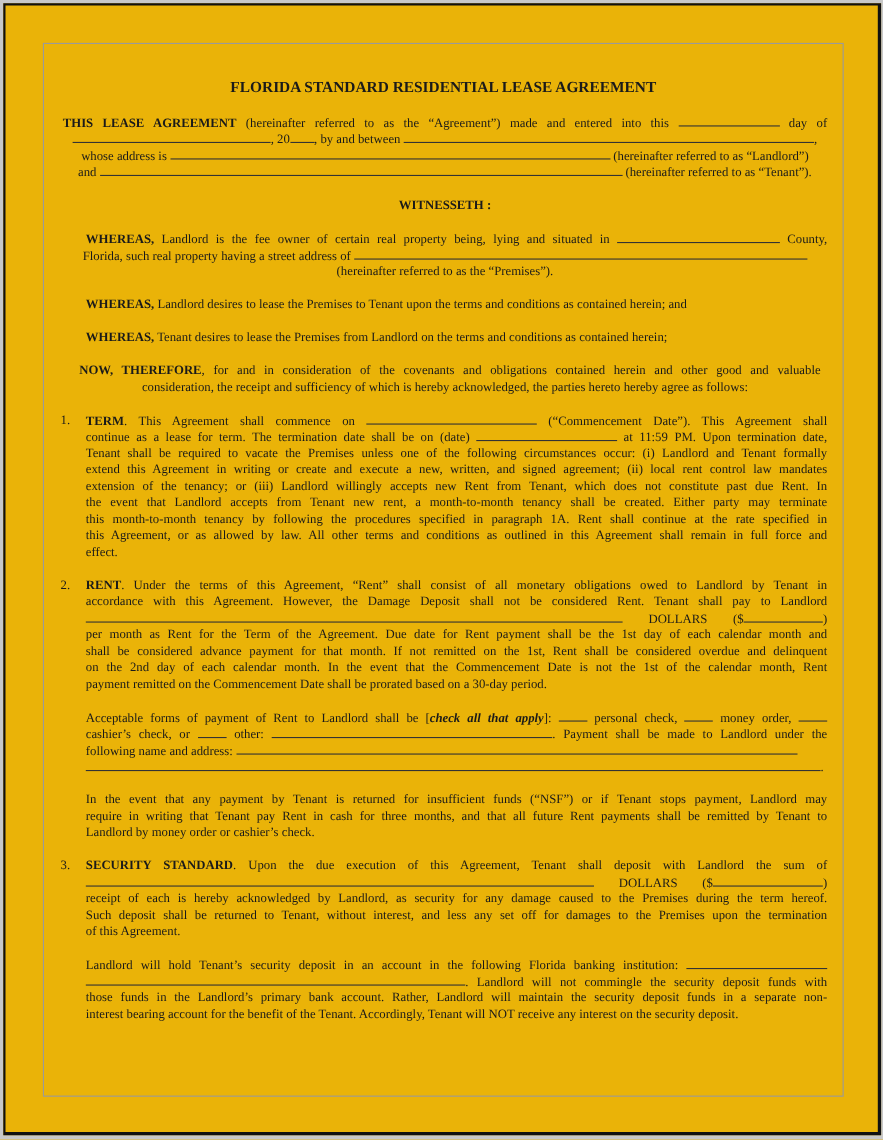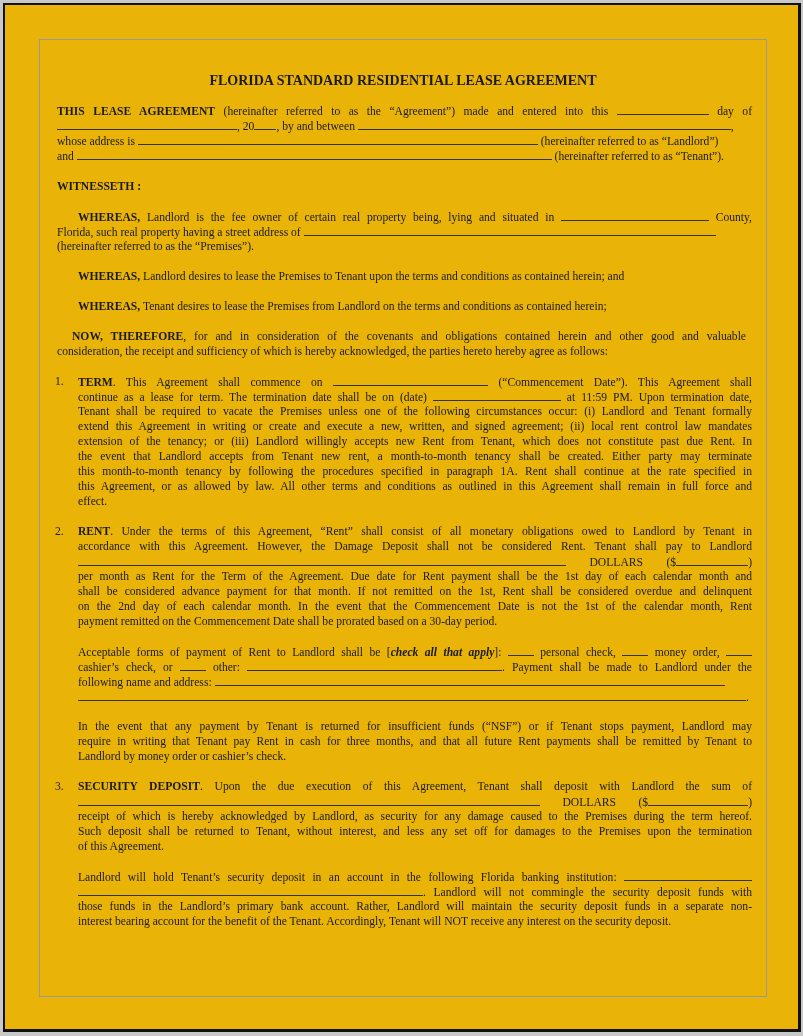--- a/index.html
+++ b/index.html
@@ -24,21 +24,21 @@
     border: 1px solid #9a9a9a;
     box-sizing: border-box;
   }
   .line {
     position: absolute;
     font-size: 11.6px;
     line-height: 14px;
     white-space: nowrap;
   }
   .j { left: 17px; width: 695px; text-align: justify; text-align-last: justify; }
-  .jl { left: 17px; width: 695px; }
+  .jl { left: 17px; width: 695px; text-align: center; }
   .ind { left: 38px; width: 674px; text-align: justify; text-align-last: justify; }
   .indl { left: 38px; }
   .num { left: 15px; }
   .title {
     position: absolute; left: 0; width: 100%; top: 33px;
     text-align: center; font-weight: bold; font-size: 14px;
   }
   b { font-weight: bold; }
   .u { display: inline-block; border-bottom: 1px solid #333; height: 10px; vertical-align: baseline; }
   .footer { position: absolute; top: 964px; font-size: 11px; white-space: nowrap; margin-top: 36px; }
@@ -157,27 +157,27 @@
     <div class="line indl" style="top:650px">
       <span class="u" style="width:668px"></span><span>.</span>
     </div>
 
     <div class="line ind" style="top:680px">In the event that any payment by Tenant is returned for insufficient funds (“NSF”) or if Tenant stops payment, Landlord may</div>
     <div class="line ind" style="top:695px">require in writing that Tenant pay Rent in cash for three months, and that all future Rent payments shall be remitted by Tenant to</div>
     <div class="line indl" style="top:710px">Landlord by money order or cashier’s check.</div>
 
     <div class="line num" style="top:740px">3.</div>
     <div class="line ind" style="top:740px">
-      <b>SECURITY DEPOSIT</b><span>.   Upon the due execution of this Agreement, Tenant shall deposit with Landlord the sum of</span>
+      <b>SECURITY STANDARD</b><span>.   Upon the due execution of this Agreement, Tenant shall deposit with Landlord the sum of</span>
     </div>
     <div class="line ind" style="top:755px">
       <span class="u" style="width:462px"></span>
       <span>DOLLARS  ($</span><span class="u" style="width:100px"></span><span>)</span>
     </div>
-    <div class="line ind" style="top:770px">receipt of which is hereby acknowledged by Landlord, as security for any damage caused to the Premises during the term hereof.</div>
+    <div class="line ind" style="top:770px">receipt of each is hereby acknowledged by Landlord, as security for any damage caused to the Premises during the term hereof.</div>
     <div class="line ind" style="top:785px">Such deposit shall be returned to Tenant, without interest, and less any set off for damages to the Premises upon the termination</div>
     <div class="line indl" style="top:800px">of this Agreement.</div>
 
     <div class="line ind" style="top:830px">
       <span>Landlord will hold Tenant’s security deposit in an account in the following Florida banking institution:</span>
       <span class="u" style="width:128px"></span>
     </div>
     <div class="line ind" style="top:845px">
       <span class="u" style="width:345px"></span><span>. Landlord will not commingle the security deposit funds with</span>
     </div>

